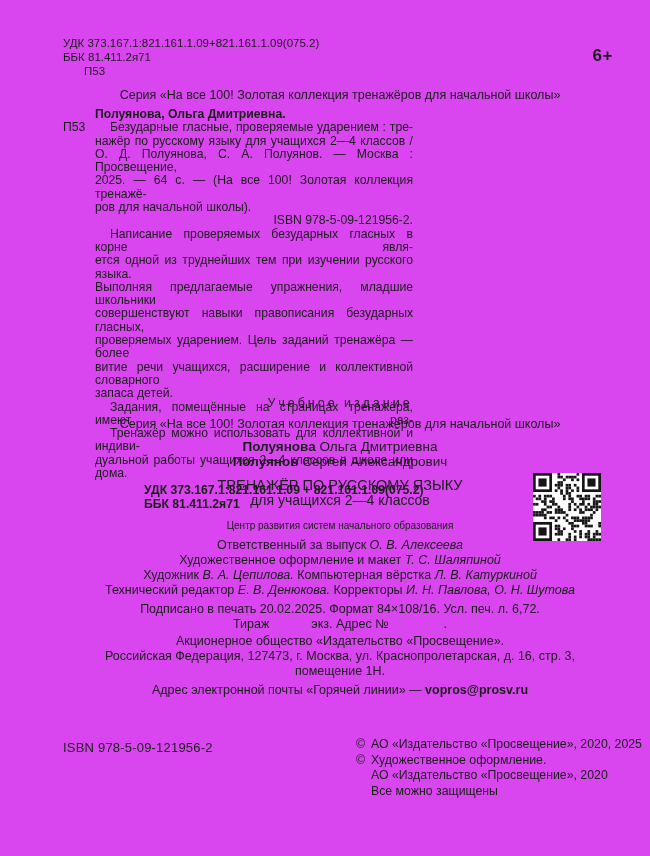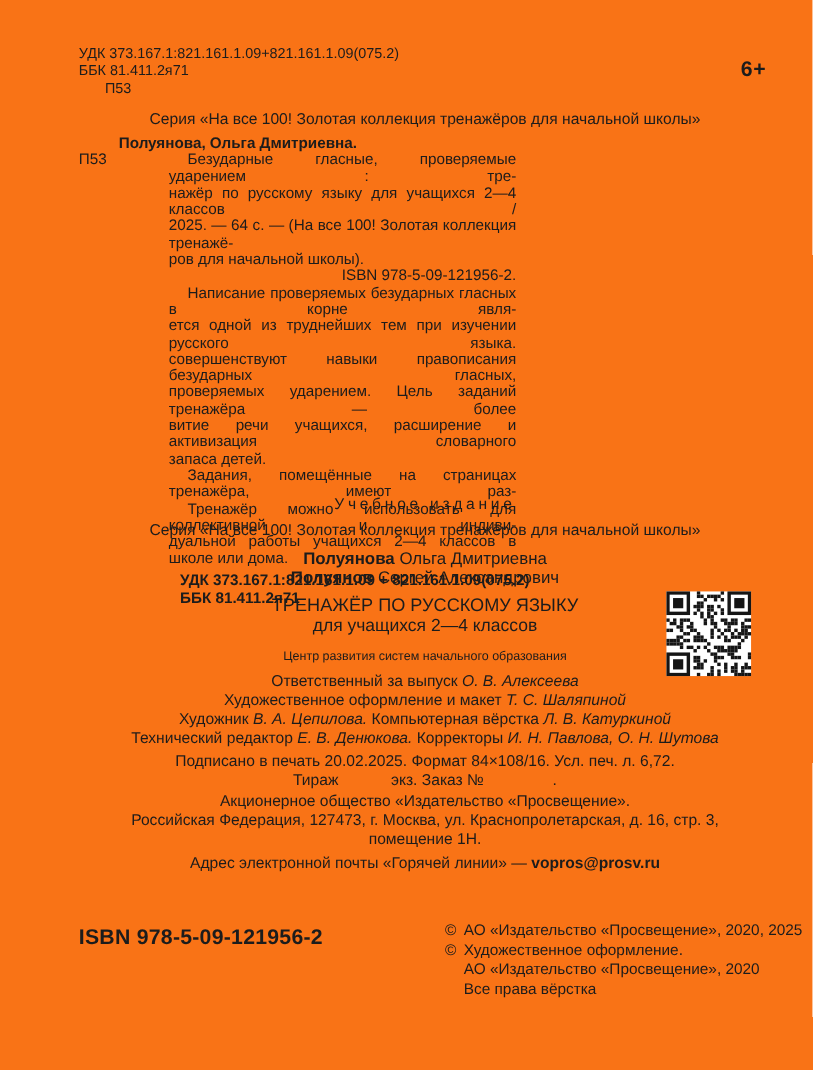--- a/index.html
+++ b/index.html
@@ -1,30 +1,30 @@
 <!DOCTYPE html>
 <html><head>
 <meta charset="utf-8">
 <style>
   html,body{margin:0;padding:0;background:#fff;}
-  .page{position:relative;width:650px;height:856px;background:#f97316;
+  .page{position:relative;width:650px;height:856px;background:#d946ef;
         font-family:"Liberation Sans","DejaVu Sans",sans-serif;color:#1c1c1c;overflow:hidden;}
 
   
   .top-block{position:absolute;left:63px;top:36px;font-size:11.5px;line-height:14px;white-space:nowrap;}
   .top-block .p53{padding-left:21px;}
   .age-badge{position:absolute;right:37px;top:46px;font-size:17px;font-weight:bold;letter-spacing:.5px;}
   .series-top{position:absolute;left:70px;top:88px;width:540px;text-align:center;font-size:12.5px;}
 
   
   .catalog{position:absolute;left:95px;top:108px;width:318px;font-size:12.2px;line-height:13.3px;}
   .catalog .author{font-weight:bold;}
   .card{position:relative;}
   .card .hang{position:absolute;left:-32px;top:0;}
-  .jline{text-align:justify;text-align-last:justify;white-space:normal;margin-left:40px;}
+  .jline{text-align:justify;text-align-last:justify;white-space:normal;}
   .jline.pl{text-align-last:left;}
   .jline.ind{text-indent:15px;}
   .isbn-line{padding-left:15px;text-align:right;}
   .udk-block{margin-left:49px;margin-top:4px;font-weight:bold;font-size:12.2px;line-height:13.8px;white-space:nowrap;}
 
   
   .centered{position:absolute;left:70px;top:396px;width:540px;text-align:center;}
   .ed-label{font-size:12.5px;letter-spacing:3px;}
   .ed-series{margin-top:7px;font-size:12.5px;}
   .ed-authors{margin-top:9px;font-size:13.5px;line-height:14.5px;}
@@ -39,21 +39,21 @@
   .gap42{display:inline-block;width:42px;}
   .gap55{display:inline-block;width:55px;}
   .pubblock{margin-top:3px;font-size:12.5px;line-height:14.8px;}
   .emailline{margin-top:5px;font-size:12.5px;}
   .emailline b{font-weight:bold;}
 
   
   .qr{position:absolute;left:533px;top:473px;width:68px;height:68px;}
 
   
-  .isbn-bottom{position:absolute;left:63px;top:740px;font-size:17px;font-weight:bold;letter-spacing:.2px;}
+  .isbn-bottom{position:absolute;left:63px;top:740px;font-size:13px;font-weight:normal;letter-spacing:.2px;}
   .copyright{position:absolute;left:356px;top:737px;font-size:12.3px;line-height:15.5px;}
   .copyright .row{display:flex;}
   .copyright .mark{width:15px;flex:0 0 15px;}
   .copyright .indent{padding-left:15px;}
 </style>
 </head>
 <body>
 
 <div class="page">
 
@@ -66,30 +66,32 @@
   <div class="age-badge">6+</div>
 
   <div class="series-top">Серия «На все 100! Золотая коллекция тренажёров для начальной школы»</div>
 
   <div class="catalog">
     <div class="author">Полуянова, Ольга Дмитриевна.</div>
     <div class="card">
       <span class="hang">П53</span>
       <div class="jline ind">Безударные гласные, проверяемые ударением : тре-</div>
       <div class="jline">нажёр по русскому языку для учащихся 2—4 классов /</div>
+      <div class="jline">О. Д. Полуянова, С. А. Полуянов. — Москва : Просвещение,</div>
       <div class="jline">2025. — 64 с. — (На все 100! Золотая коллекция тренажё-</div>
       <div class="jline pl">ров для начальной школы).</div>
     </div>
     <div class="isbn-line">ISBN 978-5-09-121956-2.</div>
     <div>
       <div class="jline ind">Написание проверяемых безударных гласных в корне явля-</div>
       <div class="jline">ется одной из труднейших тем при изучении русского языка.</div>
+      <div class="jline">Выполняя предлагаемые упражнения, младшие школьники</div>
       <div class="jline">совершенствуют навыки правописания безударных гласных,</div>
       <div class="jline">проверяемых ударением. Цель заданий тренажёра — более</div>
-      <div class="jline">витие речи учащихся, расширение и активизация словарного</div>
+      <div class="jline">витие речи учащихся, расширение и коллективной словарного</div>
       <div class="jline pl">запаса детей.</div>
     </div>
     <div>
       <div class="jline ind">Задания, помещённые на страницах тренажёра, имеют раз-</div>
     </div>
     <div>
       <div class="jline ind">Тренажёр можно использовать для коллективной и индиви-</div>
       <div class="jline pl">дуальной работы учащихся 2—4 классов в школе или дома.</div>
     </div>
     <div class="udk-block">
@@ -109,21 +111,21 @@
     <div class="ed-sub2">для учащихся 2—4 классов</div>
     <div class="ed-org">Центр развития систем начального образования</div>
     <div class="credits">
       <div><span>Ответственный за выпуск </span><i>О. В. Алексеева</i></div>
       <div><span>Художественное оформление и макет </span><i>Т. С. Шаляпиной</i></div>
       <div><span>Художник </span><i>В. А. Цепилова.</i><span> Компьютерная вёрстка </span><i>Л. В. Катуркиной</i></div>
       <div><span>Технический редактор </span><i>Е. В. Денюкова.</i><span> Корректоры </span><i>И. Н. Павлова, О. Н. Шутова</i></div>
     </div>
     <div class="printinfo">
       <div>Подписано в печать 20.02.2025. Формат 84×108/16. Усл. печ. л. 6,72.</div>
-      <div><span>Тираж</span><span class="gap42"></span><span>экз. Заказ №</span><span class="gap55"></span><span>.</span></div>
+      <div><span>Тираж</span><span class="gap42"></span><span>экз. Адрес №</span><span class="gap55"></span><span>.</span></div>
     </div>
     <div class="pubblock">
       <div>Акционерное общество «Издательство «Просвещение».</div>
       <div>Российская Федерация, 127473, г. Москва, ул. Краснопролетарская, д. 16, стр. 3, помещение 1Н.</div>
     </div>
     <div class="emailline"><span>Адрес электронной почты «Горячей линии» — </span><b>vopros@prosv.ru</b></div>
   </div>
 
   <svg class="qr" id="qr-svg" viewBox="0 0 25 25">
       <rect x="0" y="0" width="25" height="25" fill="#ffffff"></rect>
@@ -331,16 +333,16 @@
   <div class="copyright">
     <div class="row">
       <span class="mark">©</span>
       <span>АО «Издательство «Просвещение», 2020, 2025</span>
     </div>
     <div class="row">
       <span class="mark">©</span>
       <span>Художественное оформление.</span>
     </div>
     <div class="indent">АО «Издательство «Просвещение», 2020</div>
-    <div class="indent">Все права вёрстка</div>
+    <div class="indent">Все можно защищены</div>
   </div>
 
 </div>
 
 </body></html>

